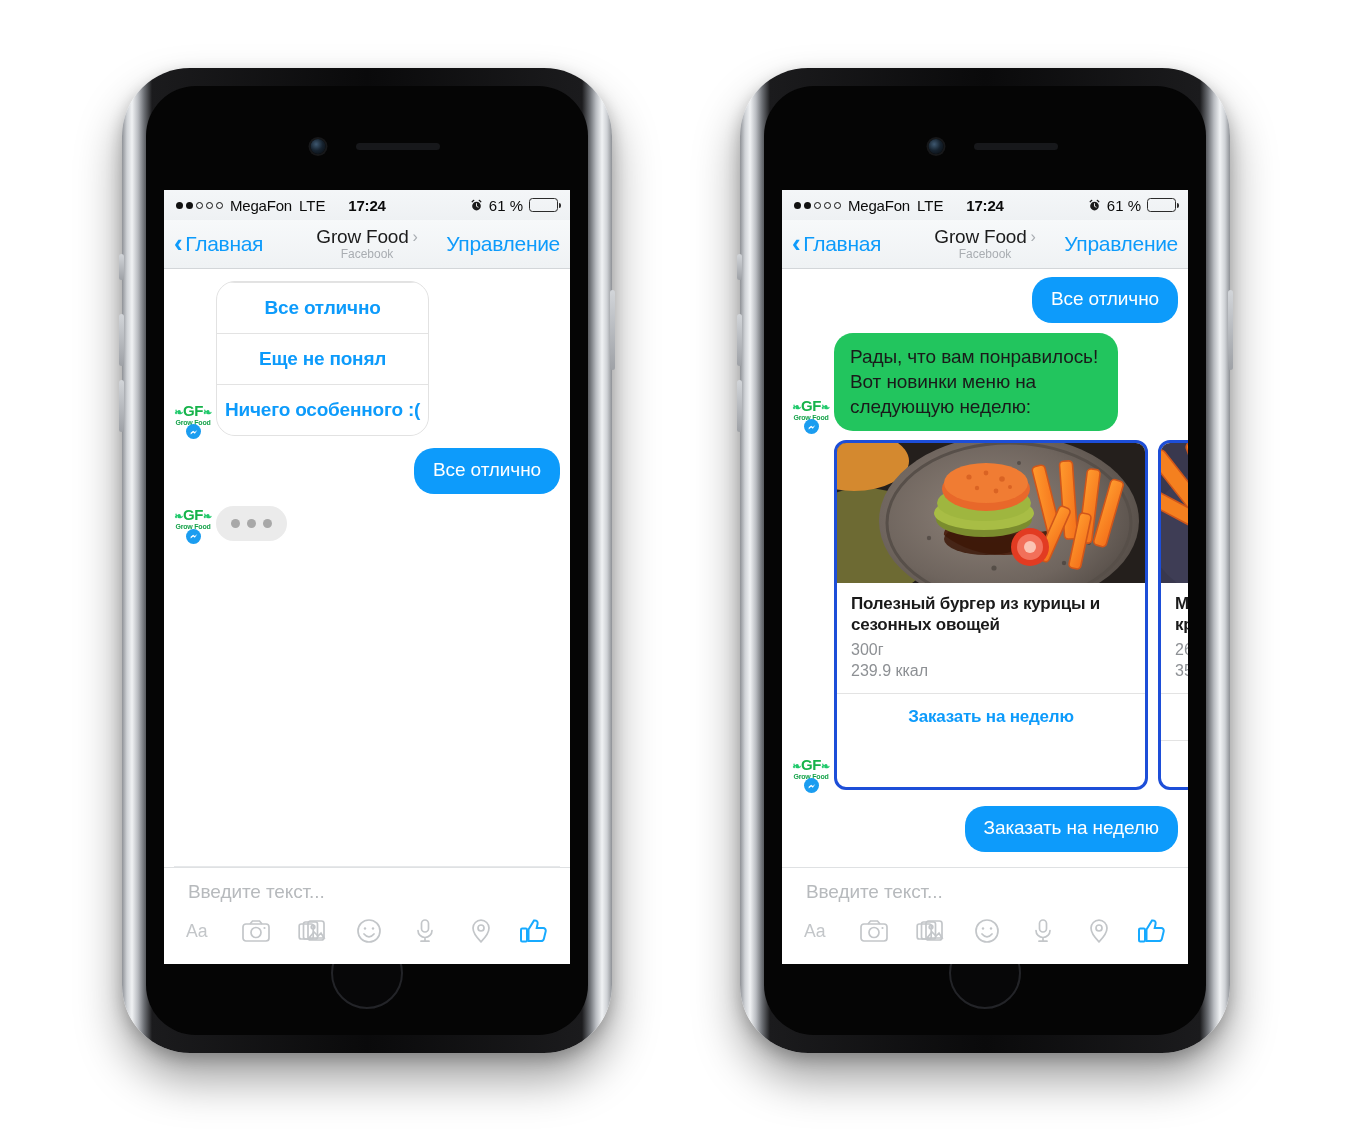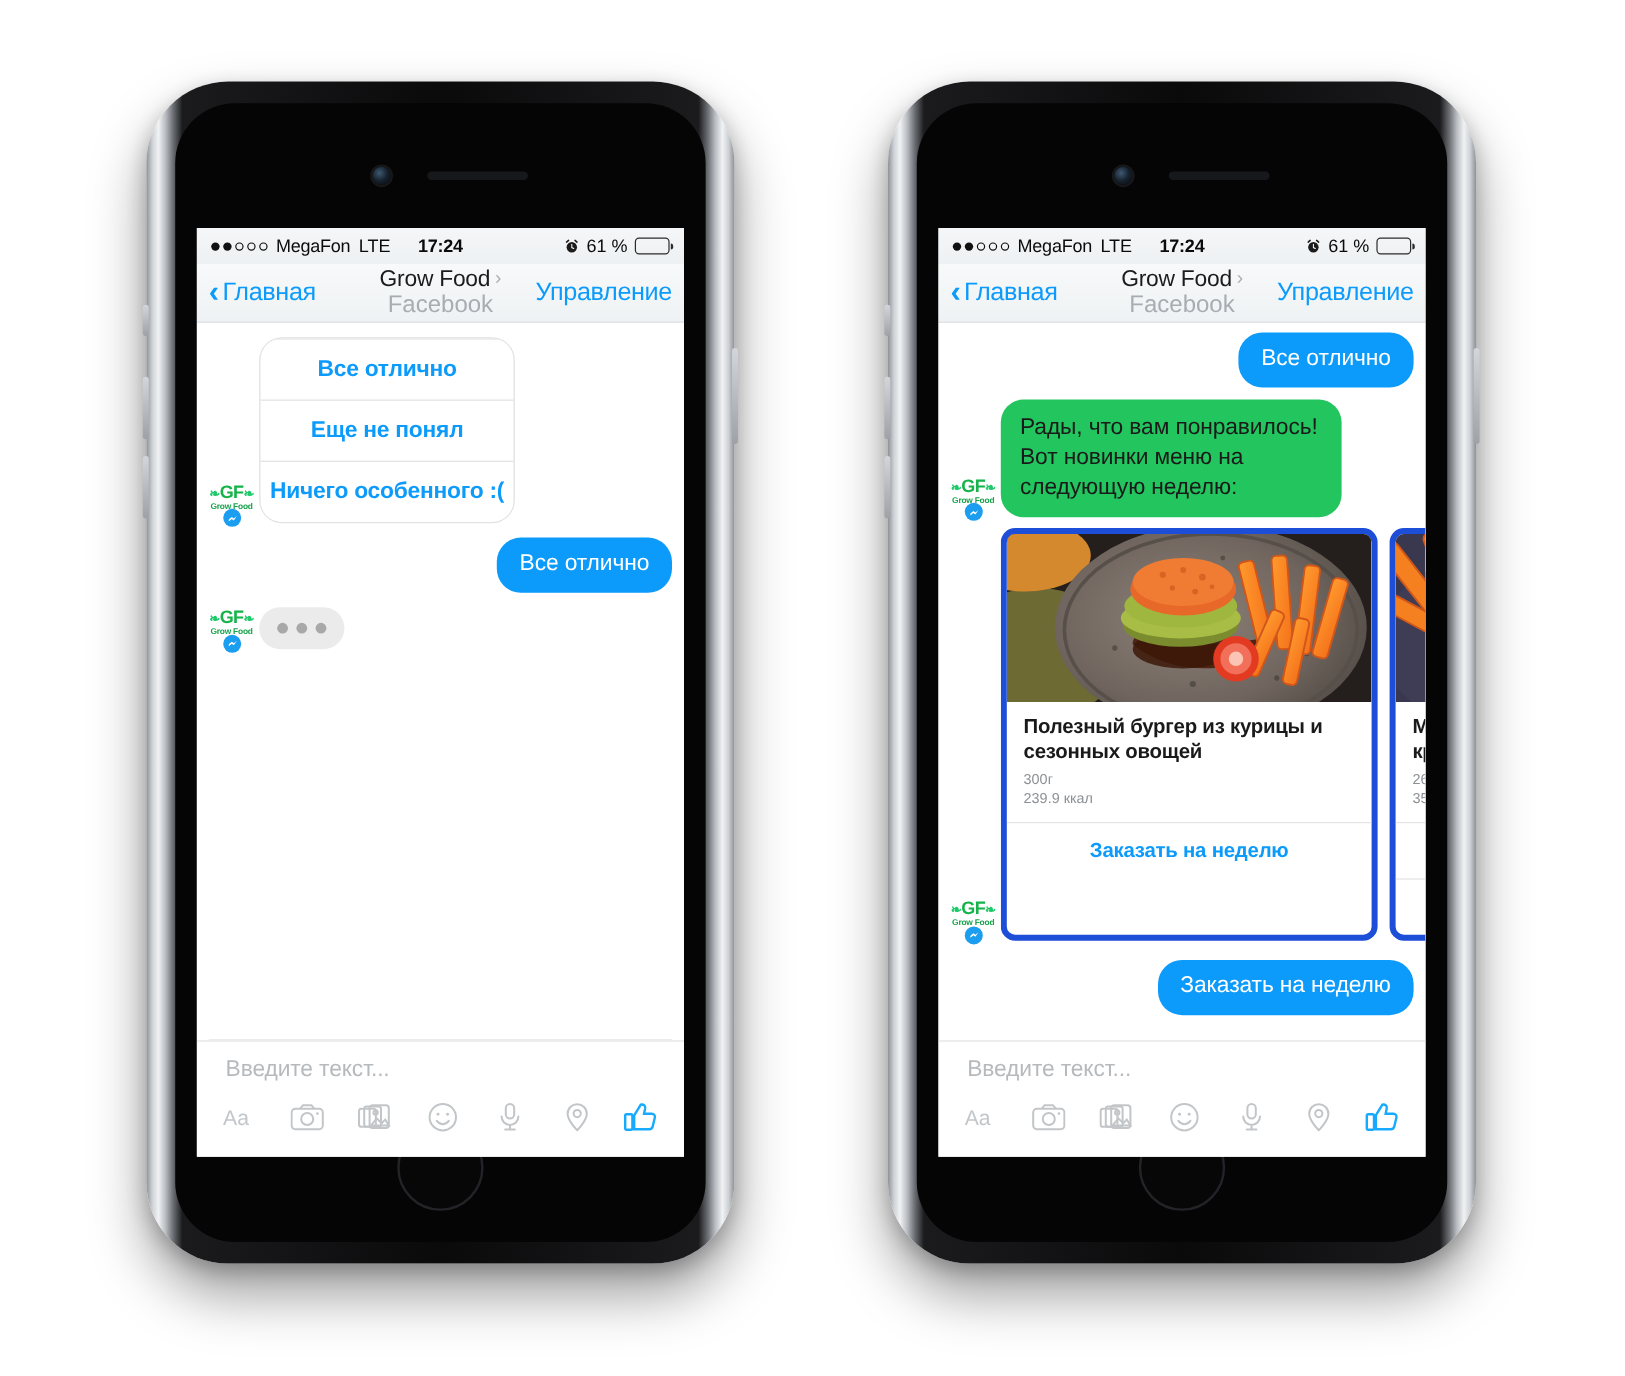--- a/index.html
+++ b/index.html
@@ -149,21 +149,21 @@
   .chev-l { font-size: 26px; font-weight: bold; line-height: 0.8; margin-top: -2px; }
   .nav-center {
     position: absolute; left: 50%; transform: translateX(-50%);
     text-align: center; line-height: 1.05;
   }
   .nav-title {
     font-size: 19px; color: #1c1c1c; letter-spacing: -0.2px;
     display: inline-flex; align-items: center; gap: 4px;
   }
   .nav-title .chev-r { color: #a9adb2; font-size: 16px; font-weight: 400; }
-  .nav-sub { font-size: 20px; color: #a9adb2; margin-top: 1px; }
+  .nav-sub { font-size: 12px; color: #a9adb2; margin-top: 1px; }
   .nav-action {
     margin-left: auto; color: #0d9bfb; font-size: 21px; letter-spacing: -0.3px;
   }
 
   
   .chat {
     position: absolute;
     top: 79px; left: 0; right: 0; bottom: 97px;
     background: #fff;
     overflow: hidden;
@@ -254,32 +254,32 @@
 
   
   .carousel-row { display: flex; align-items: flex-end; padding-left: 10px; }
   .carousel {
     display: flex; gap: 10px; overflow: hidden; padding-bottom: 2px;
   }
   .card {
     width: 314px;
     flex: 0 0 314px;
     background: #fff;
-    border: 5px solid #1d4ed8;
+    border: 3px solid #1d4ed8;
     border-radius: 12px;
     overflow: hidden;
   }
   .card-img { height: 140px; position: relative; overflow: hidden; }
 
   .card-body { padding: 11px 14px 12px 14px; }
   .card-title {
     font-size: 17px; font-weight: bold; color: #1a1a1a;
     line-height: 1.2; letter-spacing: -0.2px;
   }
-  .card-meta { font-size: 12px; color: #8d9094; line-height: 1.28; margin-top: 5px; }
+  .card-meta { font-size: 16px; color: #8d9094; line-height: 1.28; margin-top: 5px; }
   .card-btn {
     border-top: 1px solid #e3e3e3;
     color: #0d9bfb; font-weight: bold; font-size: 17px;
     text-align: center; padding: 13px 6px;
     letter-spacing: -0.2px;
   }
 
   
   .composer {
     position: absolute; left: 0; right: 0; bottom: 0;

